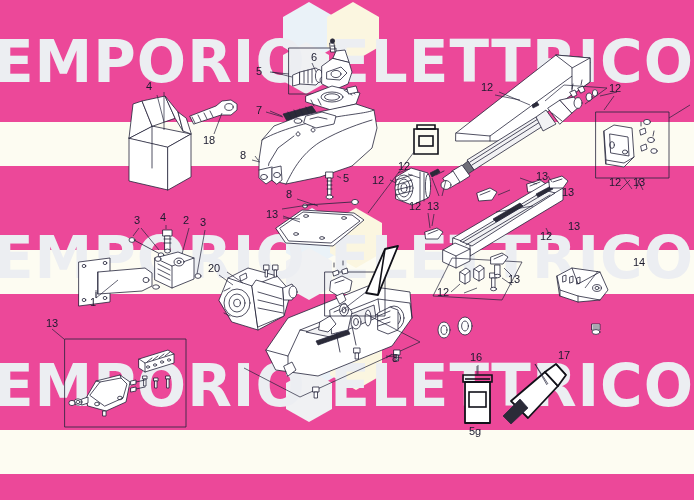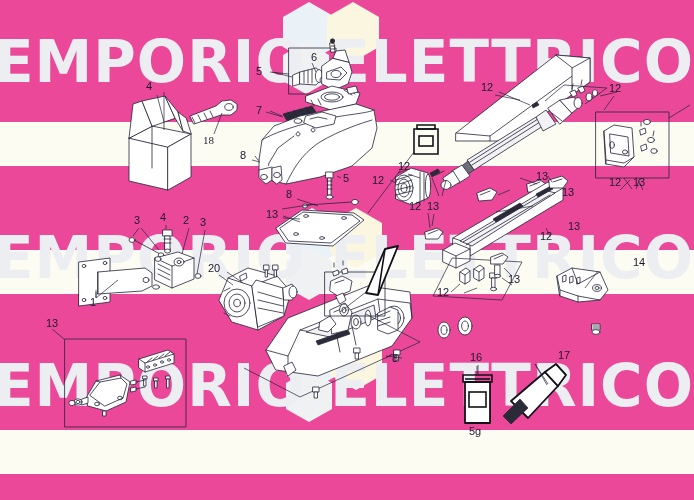--- a/index.html
+++ b/index.html
@@ -555,21 +555,21 @@
       <path class="ldr" d="M96,298 L96,292"></path>
       <path class="ldr" d="M219,275 L233,285"></path>
       <path class="ldr" d="M402,358 L386,356"></path>
       <path class="ldr" d="M478,365 L478,375"></path>
       <path class="ldr" d="M535,364 L548,384"></path>
     </g>
   </svg>
 
   <div id="labels">
     <span class="lbl" style="left:146px;top:80px;">4</span>
-    <span class="lbl" style="left:203px;top:134px;font-family:Liberation Serif, serif;">18</span>
+    <span class="lbl" style="left:203px;top:134px;">18</span>
     <span class="lbl" style="left:256px;top:65px;">5</span>
     <span class="lbl" style="left:311px;top:51px;">6</span>
     <span class="lbl" style="left:256px;top:104px;">7</span>
     <span class="lbl" style="left:240px;top:149px;">8</span>
     <span class="lbl" style="left:343px;top:172px;">5</span>
     <span class="lbl" style="left:286px;top:188px;">8</span>
     <span class="lbl" style="left:266px;top:208px;">13</span>
     <span class="lbl" style="left:481px;top:81px;">12</span>
     <span class="lbl" style="left:609px;top:82px;">12</span>
     <span class="lbl" style="left:398px;top:160px;">12</span>

